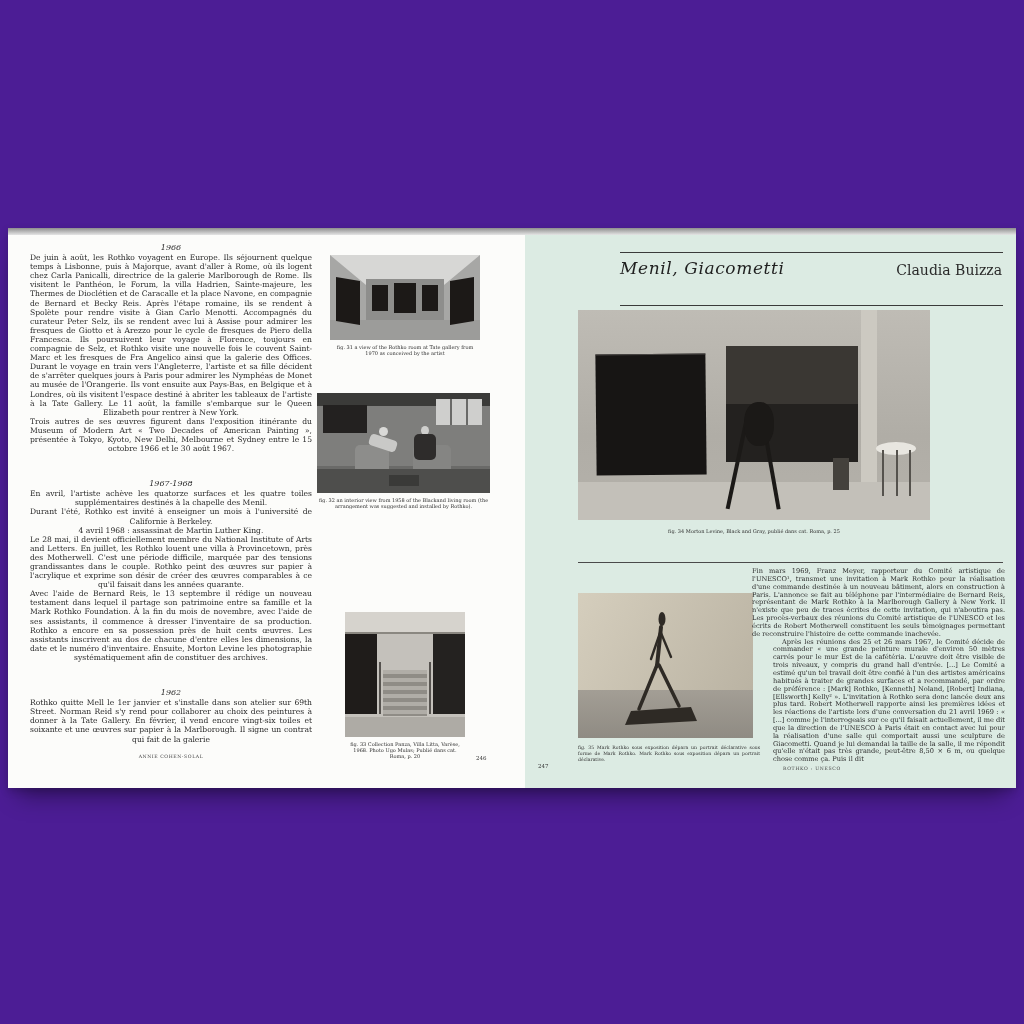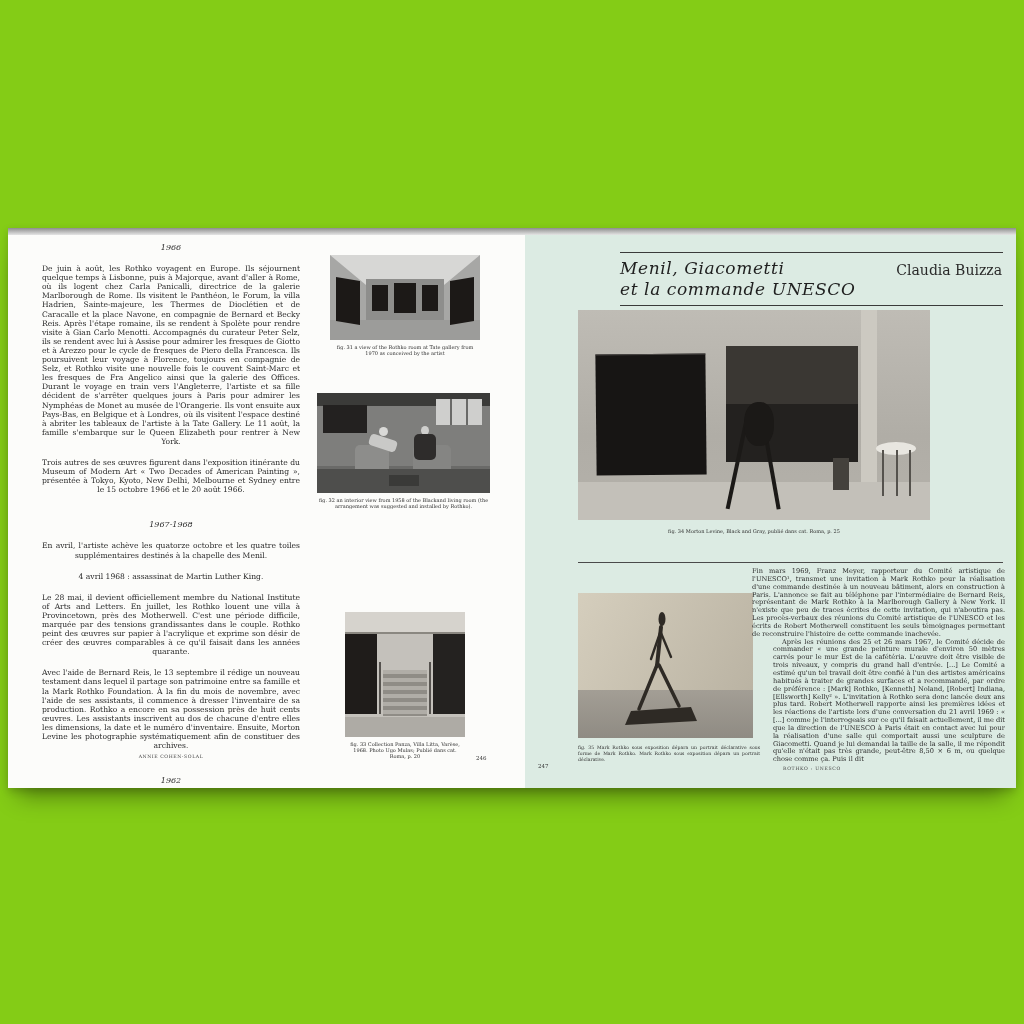--- a/index.html
+++ b/index.html
@@ -1,28 +1,28 @@
 <!DOCTYPE html>
 <html><head>
 <meta charset="utf-8">
 <style>
   html,body{margin:0;padding:0;background:#ffffff;}
-  .stage{position:relative;width:1024px;height:1024px;background:#84cc16;
+  .stage{position:relative;width:1024px;height:1024px;background:#4c1d95;
          font-family:"DejaVu Serif",serif;color:#2b2b2b;overflow:hidden;}
   .spread{position:absolute;left:8px;top:228px;width:1008px;height:560px;
           box-shadow:0 18px 22px -10px rgba(0,0,0,.38),0 3px 8px rgba(0,0,0,.18);background:#fff;}
   .edge-top{position:absolute;top:0;left:0;right:0;height:7px;
             background:linear-gradient(#8d8d8d,#e5e5e5);}
   .page{position:absolute;top:7px;height:553px;overflow:hidden;}
   .page-left{left:0;width:517px;background:#fcfcfa;}
   .page-right{left:517px;width:491px;background:#dcebe3;}
 
   
   .chron{position:absolute;left:22px;top:8px;width:282px;font-size:7.6px;line-height:9.1px;}
-  .chron p{margin:12px;text-align:justify;text-align-last:center;}
+  .chron p{margin:0;text-align:justify;text-align-last:center;}
   .year{font-style:italic;text-align:center;font-size:8px;margin:0 0 1px 0;}
   .gap{margin-top:26px;}
   .lp-footer{position:absolute;left:22px;top:519px;width:282px;text-align:center;
              font-size:4.6px;letter-spacing:.6px;color:#444;}
   .pagenum{position:absolute;font-size:5.5px;color:#333;}
 
   
   .fig{position:absolute;}
   .figcap{font-size:5px;line-height:6.2px;text-align:center;margin-top:4px;color:#2f2f2f;}
   .photo{position:relative;overflow:hidden;}
@@ -96,24 +96,25 @@
 <body>
 
 <div class="stage">
   <div class="spread">
     <div class="edge-top"></div>
 
     <div class="page page-left">
       <div class="chron">
         <div class="year">1966</div>
         <p>De juin à août, les Rothko voyagent en Europe. Ils séjournent quelque temps à Lisbonne, puis à Majorque, avant d'aller à Rome, où ils logent chez Carla Panicalli, directrice de la galerie Marlborough de Rome. Ils visitent le Panthéon, le Forum, la villa Hadrien, Sainte-majeure, les Thermes de Dioclétien et de Caracalle et la place Navone, en compagnie de Bernard et Becky Reis. Après l'étape romaine, ils se rendent à Spolète pour rendre visite à Gian Carlo Menotti. Accompagnés du curateur Peter Selz, ils se rendent avec lui à Assise pour admirer les fresques de Giotto et à Arezzo pour le cycle de fresques de Piero della Francesca. Ils poursuivent leur voyage à Florence, toujours en compagnie de Selz, et Rothko visite une nouvelle fois le couvent Saint-Marc et les fresques de Fra Angelico ainsi que la galerie des Offices. Durant le voyage en train vers l'Angleterre, l'artiste et sa fille décident de s'arrêter quelques jours à Paris pour admirer les Nymphéas de Monet au musée de l'Orangerie. Ils vont ensuite aux Pays-Bas, en Belgique et à Londres, où ils visitent l'espace destiné à abriter les tableaux de l'artiste à la Tate Gallery. Le 11 août, la famille s'embarque sur le Queen Elizabeth pour rentrer à New York.</p>
-        <p>Trois autres de ses œuvres figurent dans l'exposition itinérante du Museum of Modern Art « Two Decades of American Painting », présentée à Tokyo, Kyoto, New Delhi, Melbourne et Sydney entre le 15 octobre 1966 et le 20 août 1966.</p>
+        <p>Trois autres de ses œuvres figurent dans l'exposition itinérante du Museum of Modern Art « Two Decades of American Painting », présentée à Tokyo, Kyoto, New Delhi, Melbourne et Sydney entre le 15 octobre 1966 et le 30 août 1967.</p>
 
         <div class="year gap">1967-1968</div>
-        <p>En avril, l'artiste achève les quatorze octobre et les quatre toiles supplémentaires destinés à la chapelle des Menil.</p>
+        <p>En avril, l'artiste achève les quatorze surfaces et les quatre toiles supplémentaires destinés à la chapelle des Menil.</p>
+        <p>Durant l'été, Rothko est invité à enseigner un mois à l'université de Californie à Berkeley.</p>
         <p>4 avril 1968 : assassinat de Martin Luther King.</p>
         <p>Le 28 mai, il devient officiellement membre du National Institute of Arts and Letters. En juillet, les Rothko louent une villa à Provincetown, près des Motherwell. C'est une période difficile, marquée par des tensions grandissantes dans le couple. Rothko peint des œuvres sur papier à l'acrylique et exprime son désir de créer des œuvres comparables à ce qu'il faisait dans les années quarante.</p>
         <p>Avec l'aide de Bernard Reis, le 13 septembre il rédige un nouveau testament dans lequel il partage son patrimoine entre sa famille et la Mark Rothko Foundation. À la fin du mois de novembre, avec l'aide de ses assistants, il commence à dresser l'inventaire de sa production. Rothko a encore en sa possession près de huit cents œuvres. Les assistants inscrivent au dos de chacune d'entre elles les dimensions, la date et le numéro d'inventaire. Ensuite, Morton Levine les photographie systématiquement afin de constituer des archives.</p>
 
         <div class="year gap">1962</div>
         <p>Rothko quitte Mell le 1er janvier et s'installe dans son atelier sur 69th Street. Norman Reid s'y rend pour collaborer au choix des peintures à donner à la Tate Gallery. En février, il vend encore vingt-six toiles et soixante et une œuvres sur papier à la Marlborough. Il signe un contrat qui fait de la galerie</p>
       </div>
 
       <div class="fig" style="left:322px;top:20px;width:150px;">
         <div class="photo p1">
@@ -164,21 +165,20 @@
       </div>
 
       <div class="lp-footer">ANNIE COHEN-SOLAL</div>
       <div class="pagenum" style="left:468px;top:520px;">246</div>
     </div>
 
     <div class="page page-right">
       <div class="rp-rule" style="left:95px;width:383px;top:17px;"></div>
       <div class="rp-title">
         <div>Menil, Giacometti</div>
-        <div>et la commande UNESCO</div>
       </div>
       <div class="rp-author">Claudia Buizza</div>
       <div class="rp-rule" style="left:95px;width:383px;top:70px;"></div>
 
       <div class="photo p4" style="position:absolute;left:53px;top:75px;">
         <div class="p4-pillar"></div>
         <div class="p4-floor"></div>
         <div class="p4-c1"></div>
         <div class="p4-c2">
           <div class="p4-c2b"></div>

